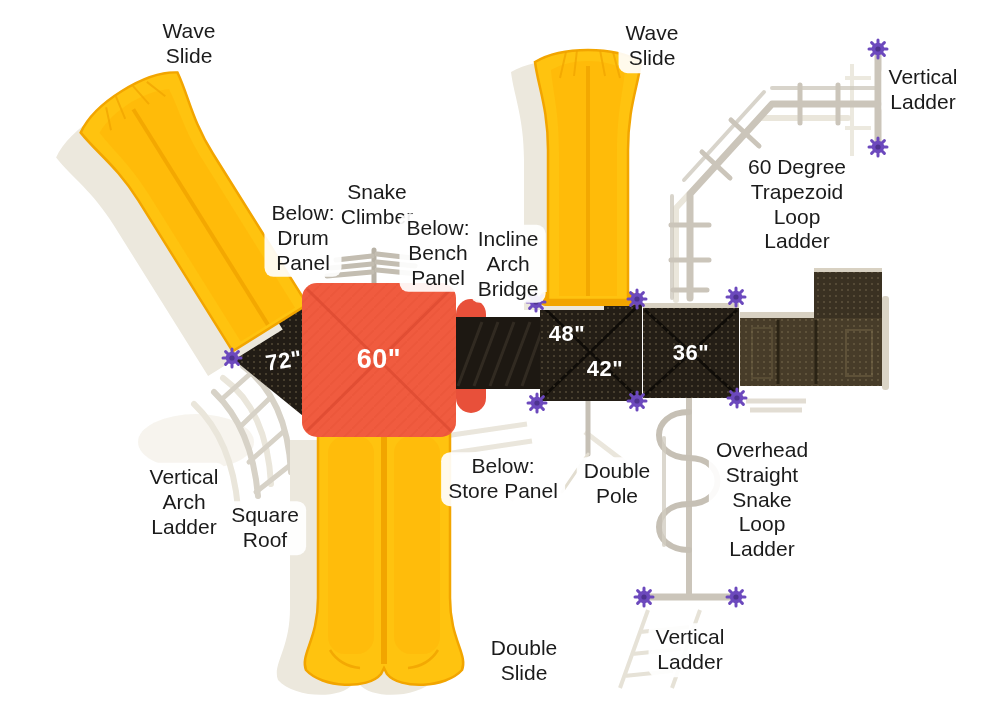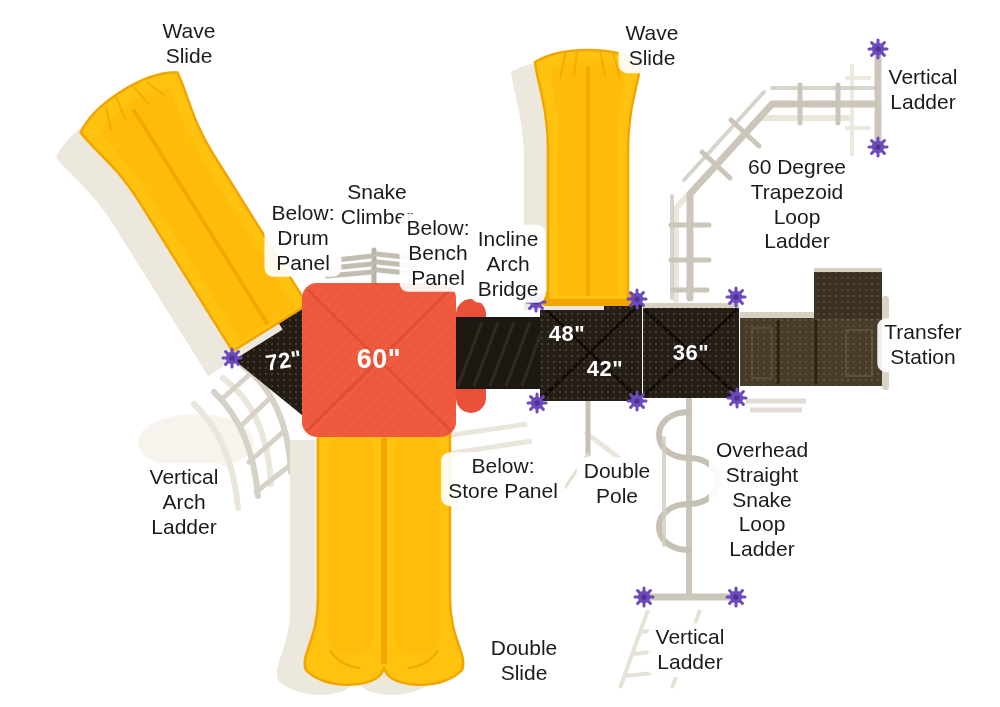--- a/index.html
+++ b/index.html
@@ -185,25 +185,25 @@
 Climber</div>
 <div class="label" style="left:303px;top:238px">Below:
 Drum
 Panel</div>
 <div class="label" style="left:438px;top:253px">Below:
 Bench
 Panel</div>
 <div class="label" style="left:508px;top:264px">Incline
 Arch
 Bridge</div>
-<div class="label" style="left:923px;top:345px">Transfer
-Station</div>
 <div class="label" style="left:184px;top:502px">Vertical
 Arch
 Ladder</div>
+<div class="label" style="left:265px;top:528px">Square
+Roof</div>
 <div class="label" style="left:503px;top:479px">Below:
 Store Panel</div>
 <div class="label" style="left:617px;top:484px">Double
 Pole</div>
 <div class="label" style="left:762px;top:500px">Overhead
 Straight
 Snake
 Loop
 Ladder</div>
 <div class="label" style="left:690px;top:650px">Vertical

